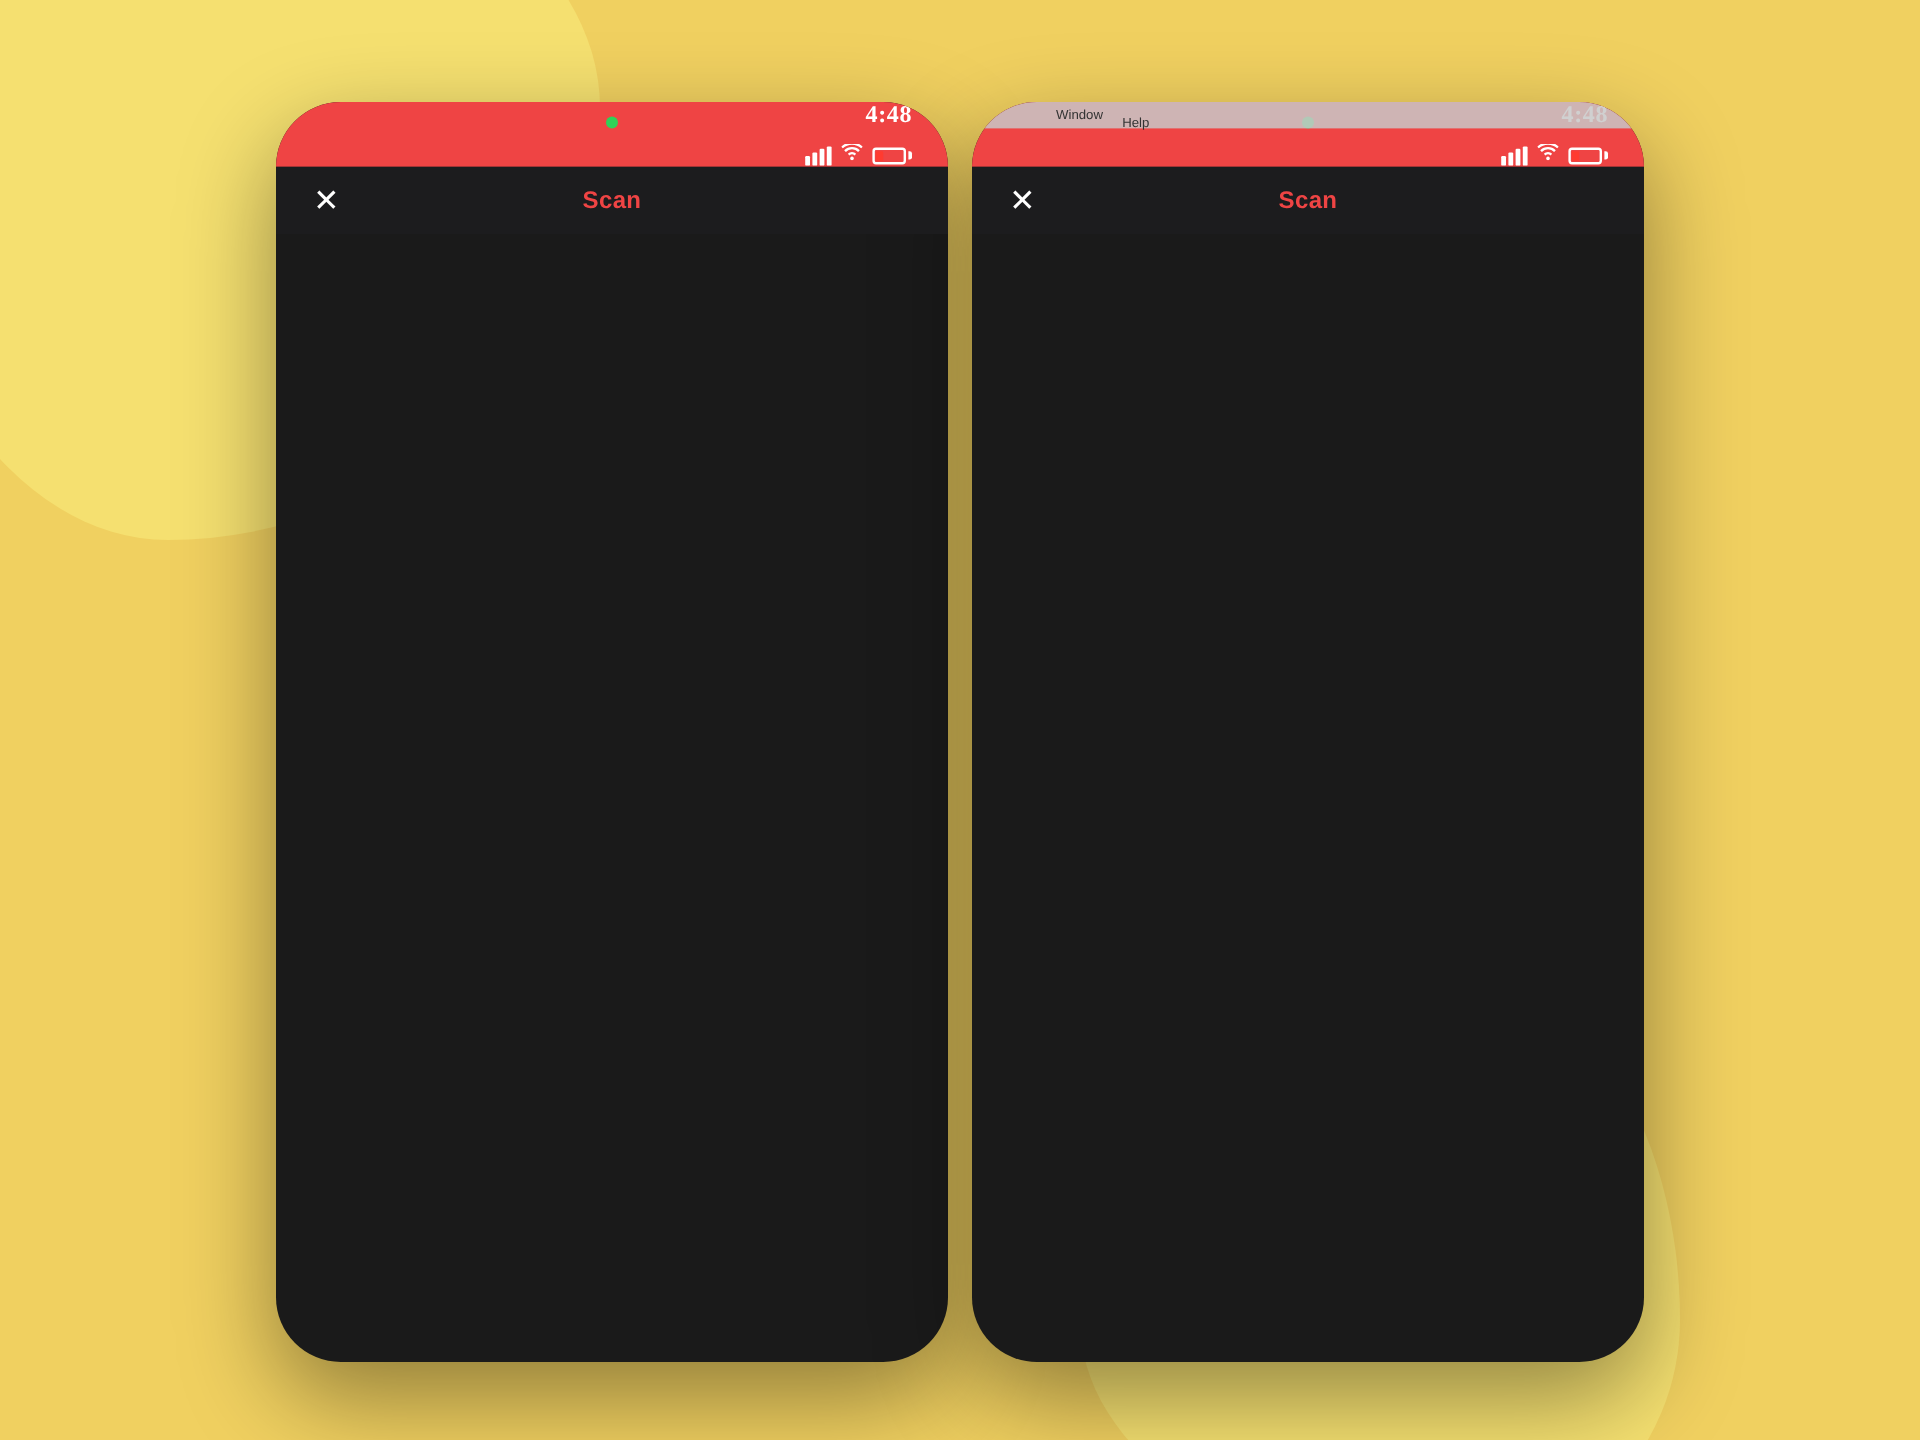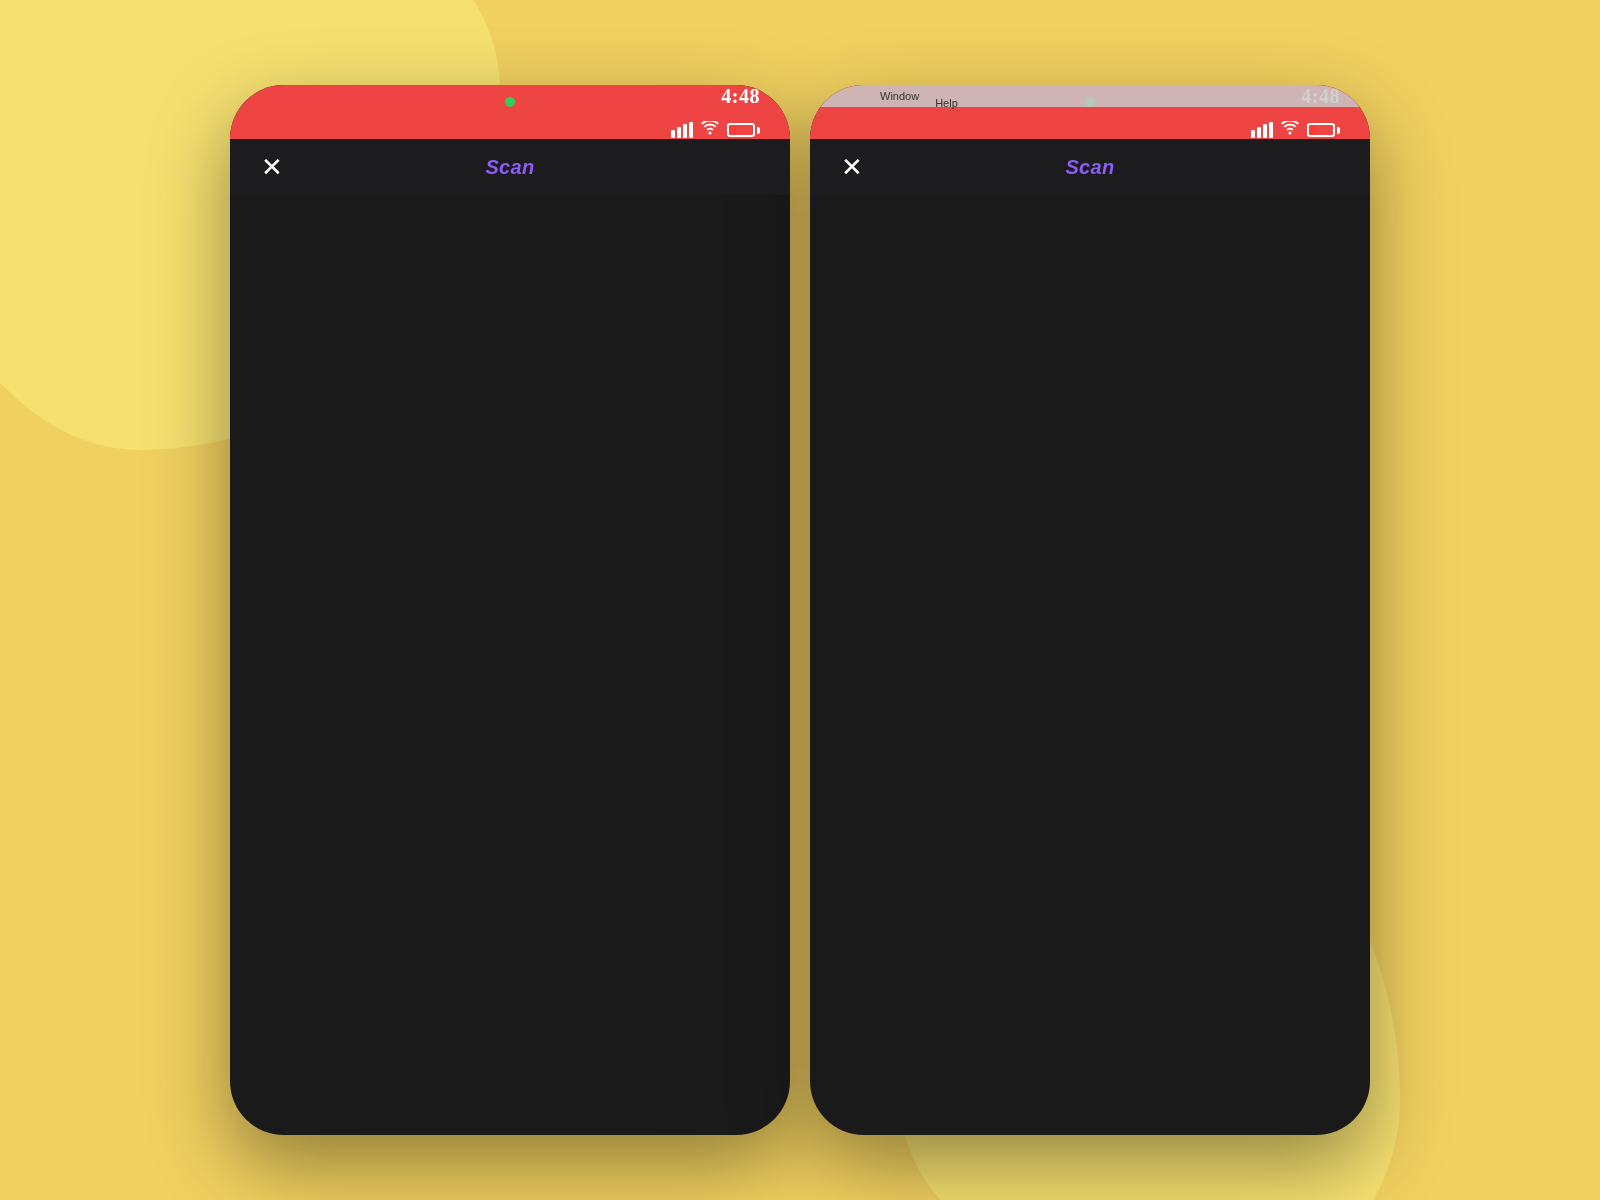--- a/index.html
+++ b/index.html
@@ -165,25 +165,24 @@
       font-weight: 300;
       cursor: pointer;
       width: 36px;
       height: 36px;
       display: flex;
       align-items: center;
       justify-content: center;
     }
 
     .header-title {
-      color: #8b5cf6;
+      color: #ef4444;
       font-size: 20px;
       font-weight: 600;
       letter-spacing: 0.3px;
-      font-style: italic;
     }
 
     .header-spacer {
       width: 36px;
     }
 
     
     .camera-bg {
       position: absolute;
       inset: 0;

